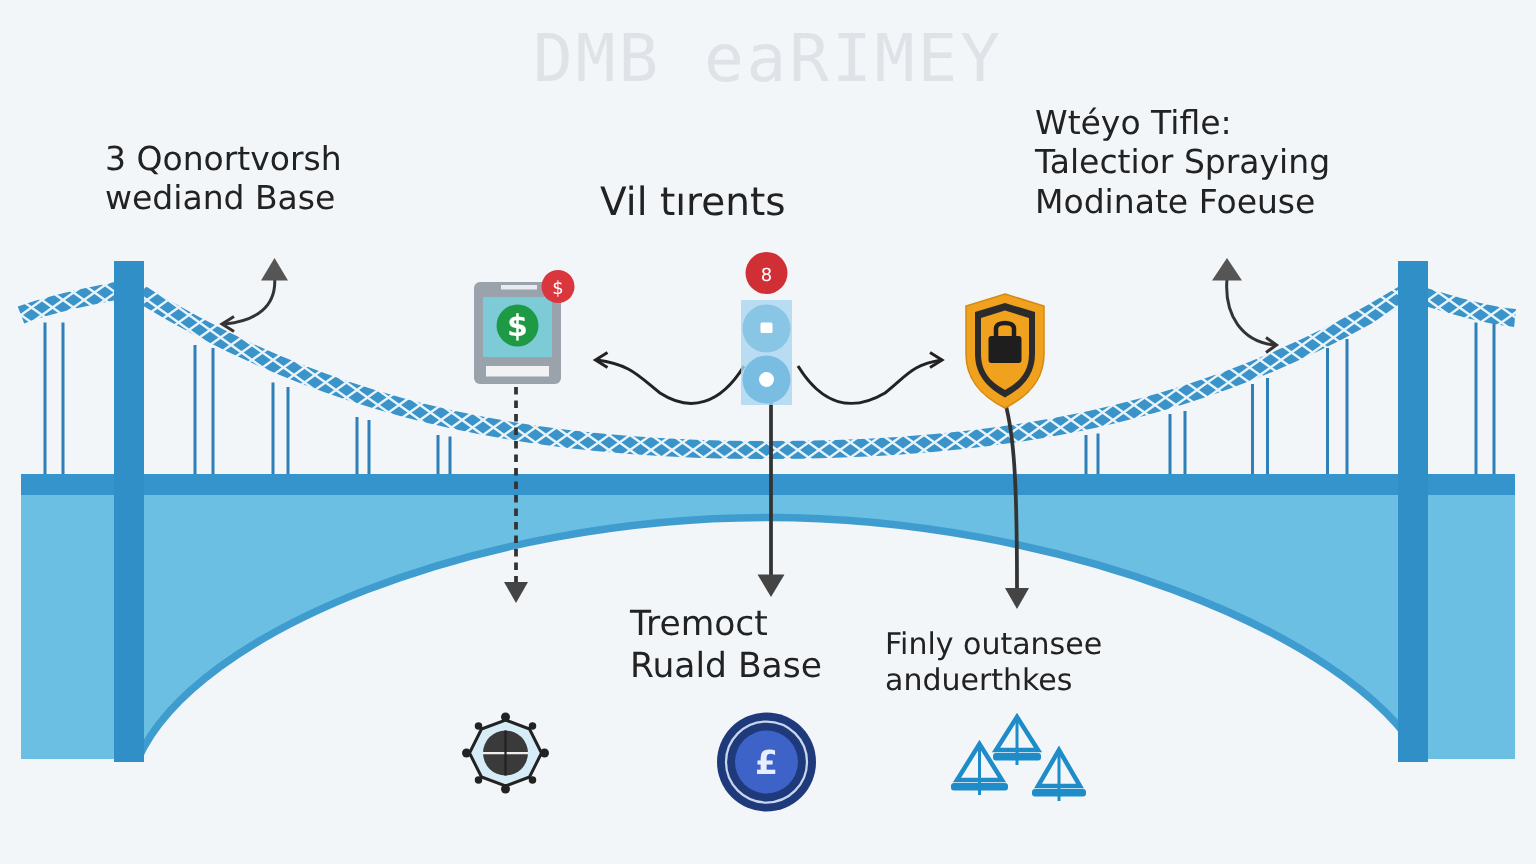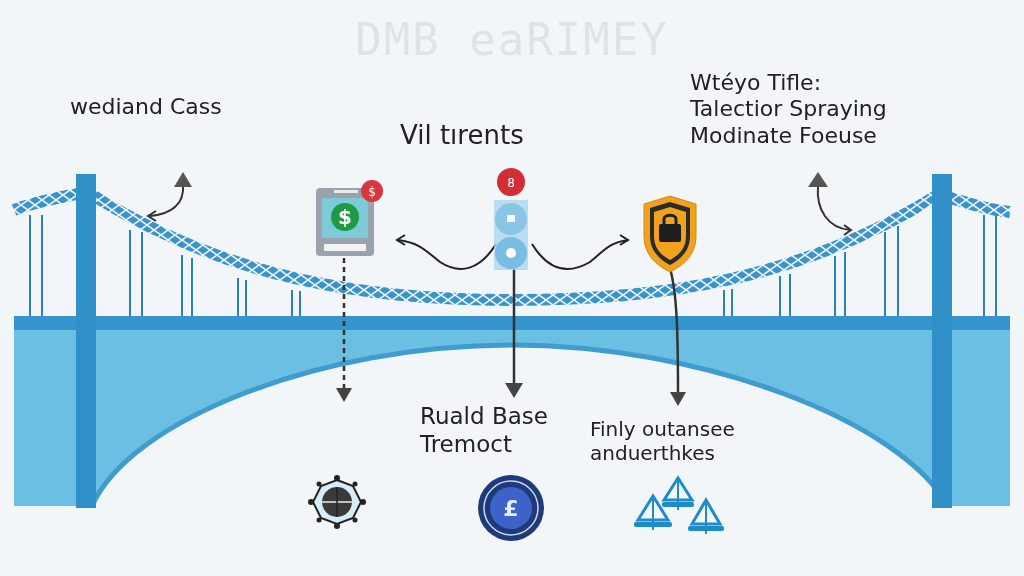--- a/index.html
+++ b/index.html
@@ -164,30 +164,31 @@
     </g>
     <g>
       <polygon points="706,500 692,524 720,524" fill="none" stroke-width="3"></polygon>
       <line x1="706" y1="500" x2="706" y2="534" stroke-width="2"></line>
       <rect x="688" y="526" width="36" height="5" rx="2" stroke="none"></rect>
     </g>
   </g>
 </svg>
 
 <div class="abs lbl" id="lbl-tl">
-  <div>wediand Cass</div>
+  <div>3 Qonortvorsh</div>
+  <div>wediand Base</div>
 </div>
 <div class="abs lbl" id="lbl-tc">Vil tırents</div>
 <div class="abs lbl" id="lbl-tr">
   <div>Wtéyo Tifle:</div>
   <div>Talectior Spraying</div>
   <div>Modinate Foeuse</div>
 </div>
 <div class="abs lbl" id="lbl-b1">
 </div>
 <div class="abs lbl" id="lbl-b2">
+  <div>Tremoct</div>
   <div>Ruald Base</div>
-  <div>Tremoct</div>
 </div>
 <div class="abs lbl" id="lbl-b3">
   <div>Finly outansee</div>
   <div>anduerthkes</div>
 </div>
 
 </body></html>

